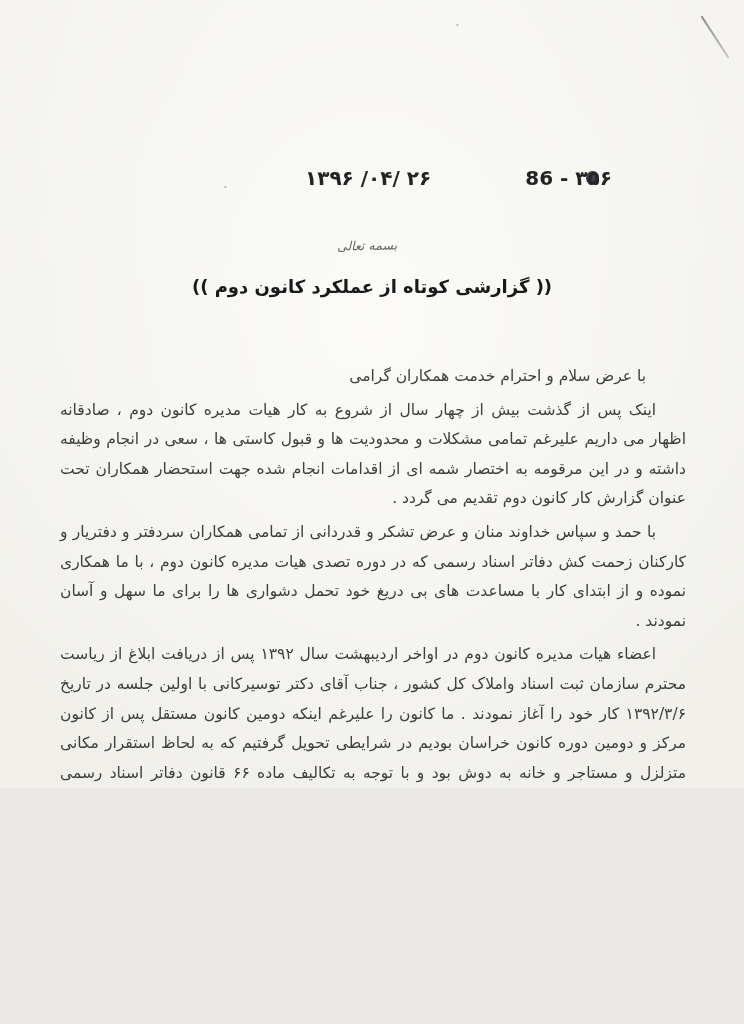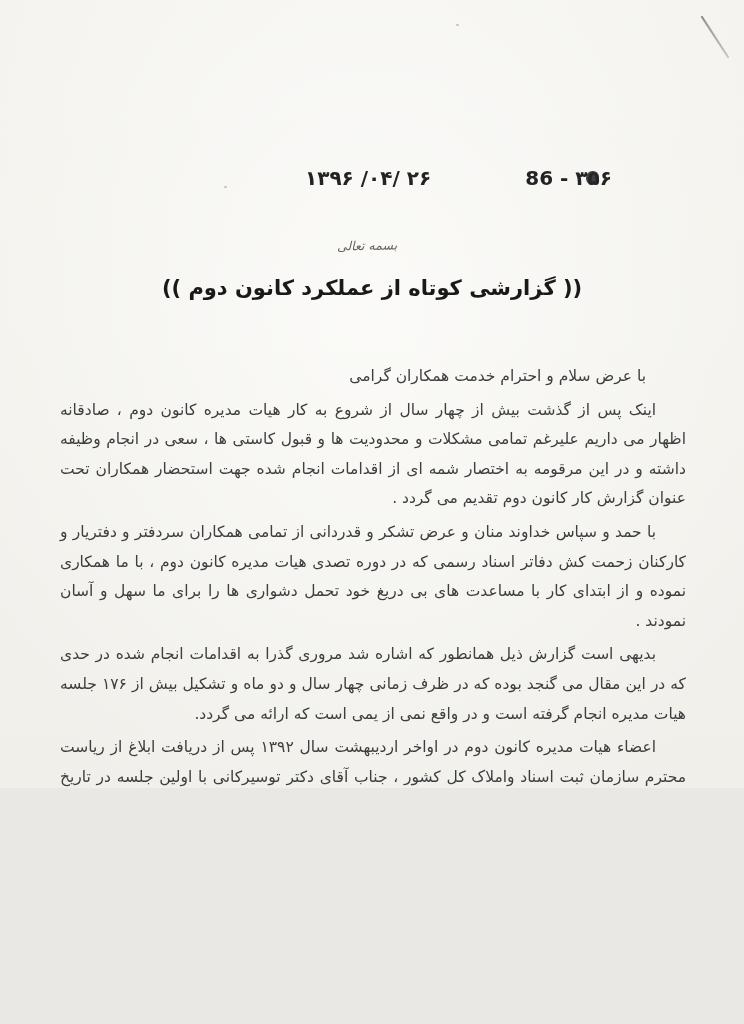--- a/index.html
+++ b/index.html
@@ -87,21 +87,21 @@
     transform: translateX(-5px) rotate(-1deg);
   }
   .doc-title {
     position: absolute;
     top: 276px;
     left: 0;
     width: 100%;
     margin: 0;
     text-align: center;
     direction: rtl;
-    font-size: 21px;
+    font-size: 18px;
     font-weight: bold;
     color: #191919;
     letter-spacing: 0.3px;
   }
   .doc-body {
     position: absolute;
     top: 358px;
     right: 54px;
     left: 56px;
     direction: rtl;
@@ -152,21 +152,20 @@
   </div>
 
   <div class="bismillah">بسمه تعالی</div>
 
   <h1 class="doc-title">(( گزارشی کوتاه از عملکرد کانون دوم ))</h1>
 
   <div class="doc-body">
     <p class="para greeting">با عرض سلام و احترام خدمت همکاران گرامی</p>
     <p class="para">اینک پس از گذشت بیش از چهار سال از شروع به کار هیات مدیره کانون دوم ، صادقانه اظهار می داریم علیرغم تمامی مشکلات و محدودیت ها و قبول کاستی ها ، سعی در انجام وظیفه داشته و در این مرقومه به اختصار شمه ای از اقدامات انجام شده جهت استحضار همکاران تحت عنوان گزارش کار کانون دوم تقدیم می گردد .</p>
     <p class="para">با حمد و سپاس خداوند منان و عرض تشکر و قدردانی از تمامی همکاران سردفتر و دفتریار و کارکنان زحمت کش دفاتر اسناد رسمی که در دوره تصدی هیات مدیره کانون دوم ، با ما همکاری نموده و از ابتدای کار با مساعدت های بی دریغ خود تحمل دشواری ها را برای ما سهل و آسان نمودند .</p>
-    <p class="para">بدیهی است گزارش ذیل همانطور که اشاره شد مروری گذرا به اقدامات انجام شده در حدی که در این مقال می گنجد بوده که در ظرف زمانی چهار سال و دو ماه و تشکیل بیش از ۱۷۶ جلسه هیات مدیره انجام گرفته است و در واقع نمی از یمی است که ارائه می گردد.</p>
     <p class="para">اعضاء هیات مدیره کانون دوم در اواخر اردیبهشت سال ۱۳۹۲ پس از دریافت ابلاغ از ریاست محترم سازمان ثبت اسناد واملاک کل کشور ، جناب آقای دکتر توسیرکانی با اولین جلسه در تاریخ ۱۳۹۲/۳/۶ کار خود را آغاز نمودند . ما کانون را علیرغم اینکه دومین کانون مستقل پس از کانون مرکز و دومین دوره کانون خراسان بودیم در شرایطی تحویل گرفتیم که به لحاظ استقرار مکانی متزلزل و مستاجر و خانه به دوش بود و با توجه به تکالیف ماده ۶۶ قانون دفاتر اسناد رسمی بسیاری از کارها در حوزه آموزش ، بیمه و درمان ، بازنشستگی ،کمسیون وحدت رویه و غیره معطل مانده بود و از طرفی با موجی از مطالبات به حق همکاران ، مواجه بوده و البته به دلیل پاره ای از مشکلات و موانع اجرایی درحال حاضر نیز کم وبیش هستیم . علی ایحال علیرغم محدودیت ها و مشکلات موجود در حد بضاعت اموری به انجام رسیده که ذیلاً به آن اشاره خواهد شد :</p>
   </div>
 
   <div class="footer-mark">
     <span>
       <svg width="42" height="30" viewBox="0 0 42 30" aria-hidden="true">
         <path d="M29 3 l2.5 9" stroke="#55544e" fill="none" stroke-width="1.7" stroke-linecap="round"></path>
         <path d="M31 13 c-1.5 5.5 -9 8.5 -15.5 7 c-4.5 -1 -3.5 -5 0.5 -5.2 c5 -0.3 11.5 0.8 16.5 -1.8" stroke="#55544e" fill="none" stroke-width="1.6" stroke-linecap="round"></path>
       </svg>
     </span>

